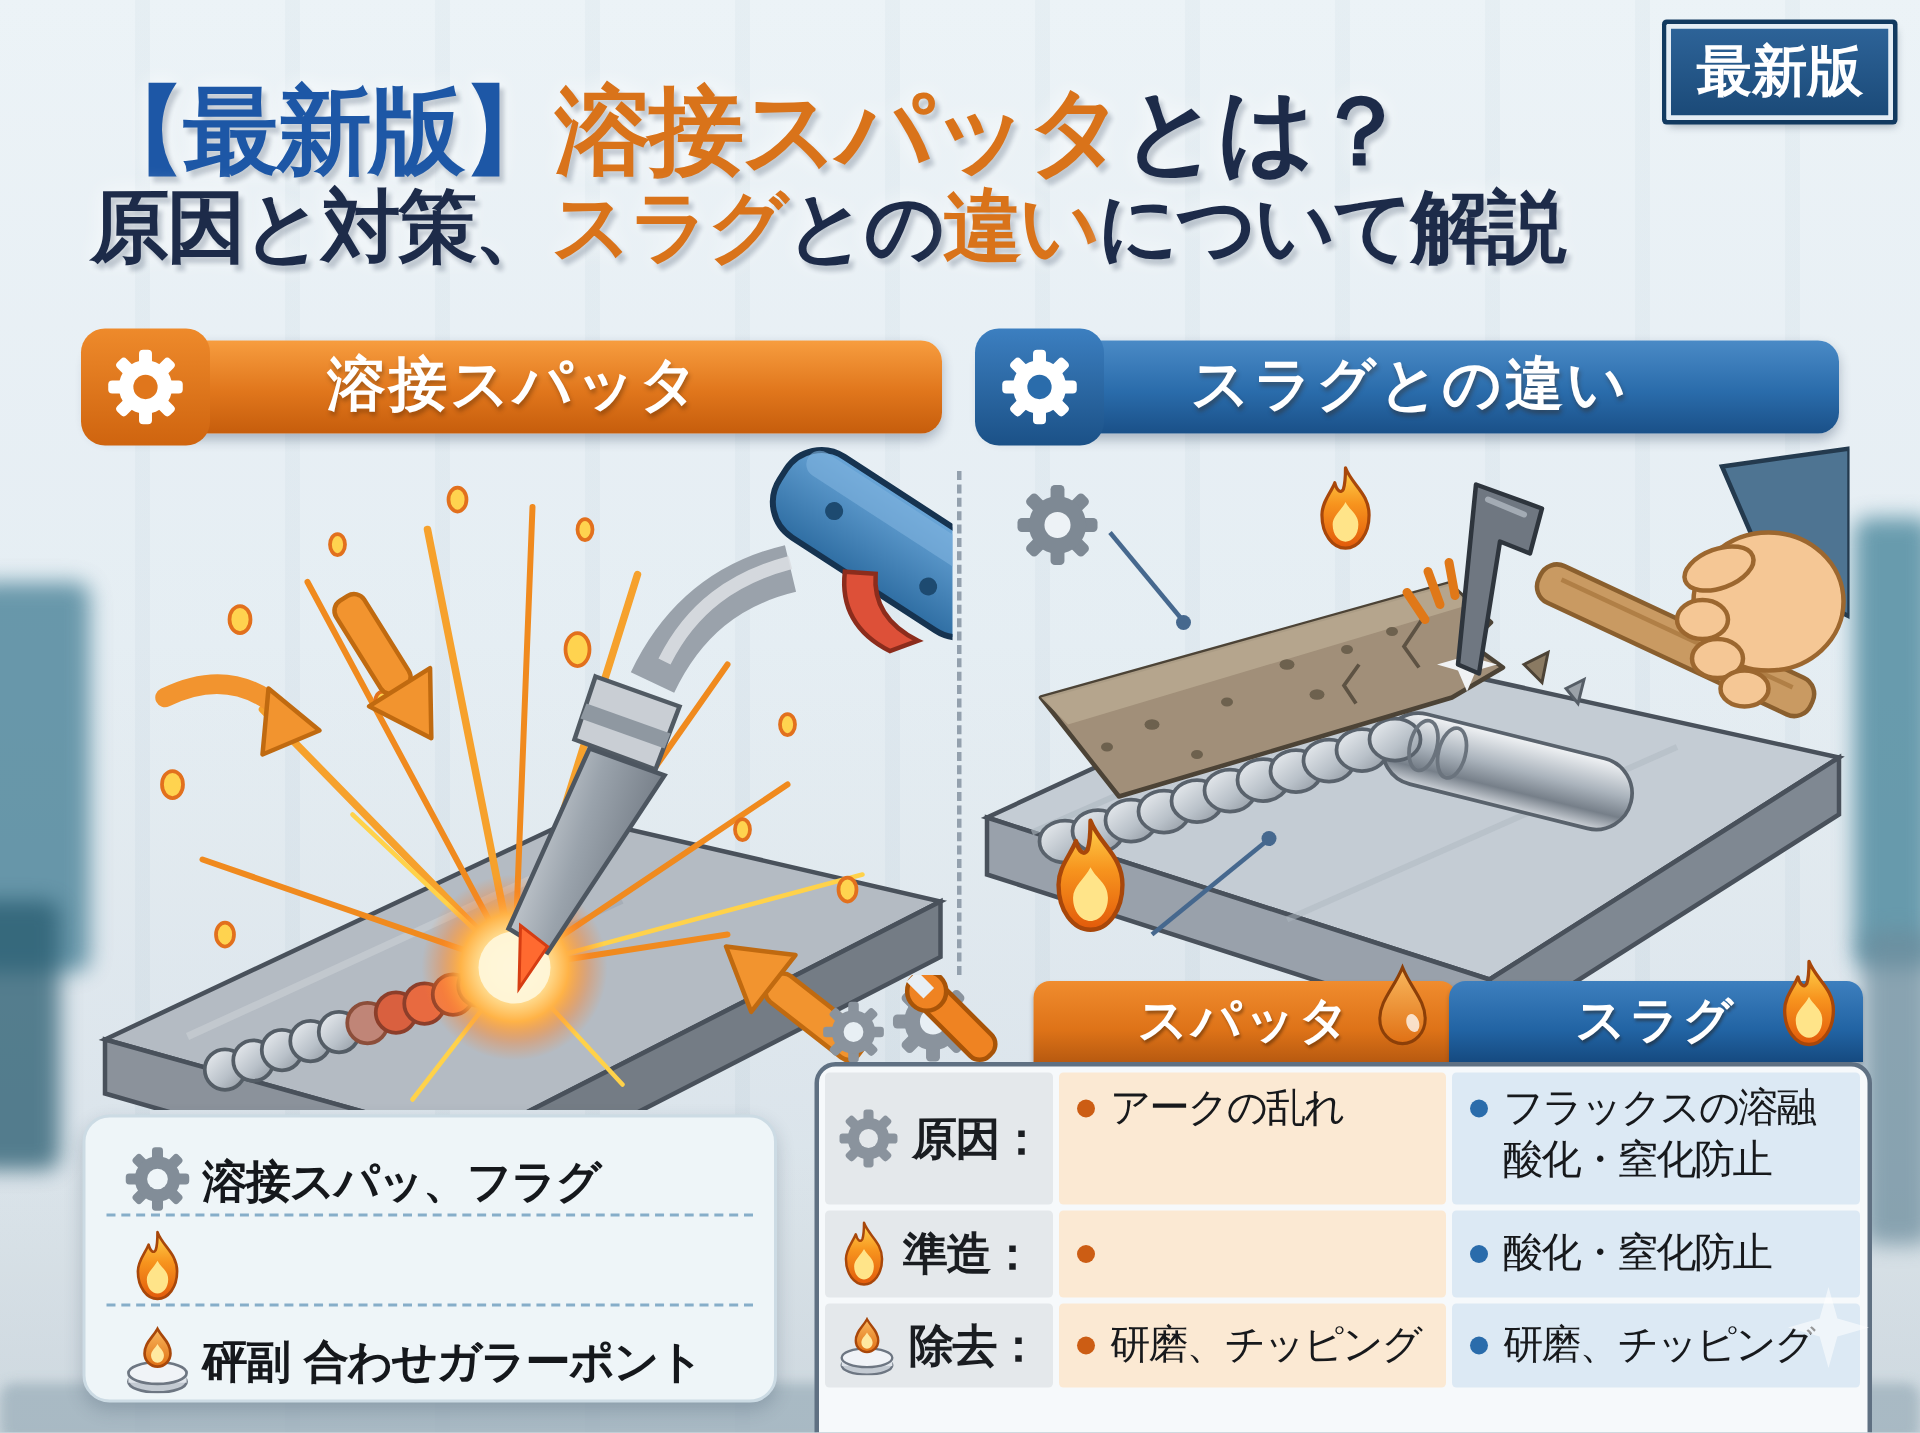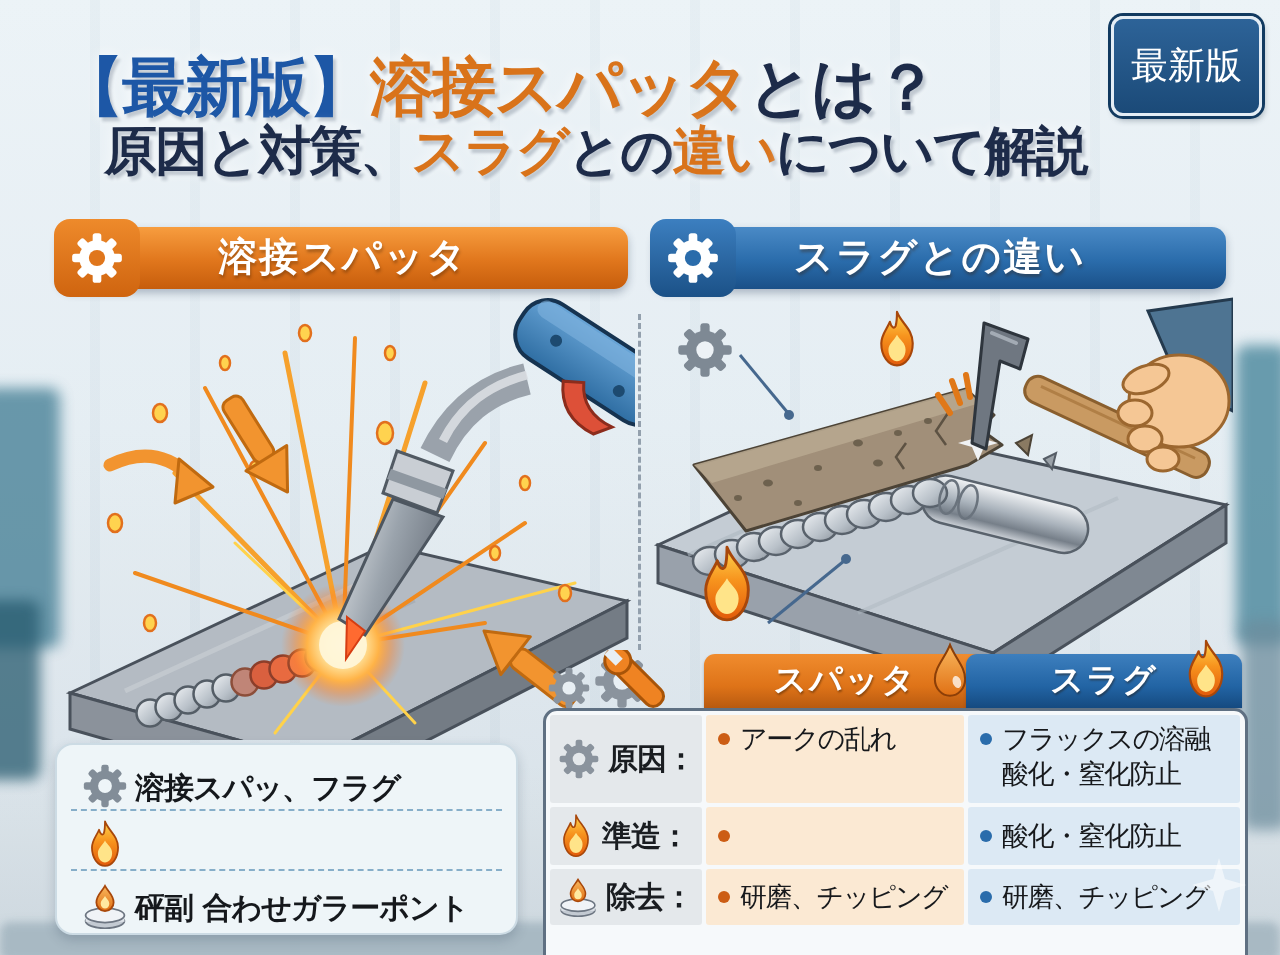--- a/index.html
+++ b/index.html
@@ -15,28 +15,28 @@
   .bb-l1{left:-18px;top:388px;width:78px;height:260px;background:#3f7b92;}
   .bb-l2{left:-20px;top:600px;width:60px;height:180px;background:#265a6e;}
   .bb-r1{left:1236px;top:345px;width:52px;height:300px;background:#3f8096;}
   .bb-r2{left:1242px;top:620px;width:46px;height:210px;background:#6d8d9d;}
   .bb-floor{left:0;top:922px;width:1280px;height:40px;background:#9fb2bd;filter:blur(4px);opacity:.8;}
 
   
   .title{position:absolute;left:60px;white-space:nowrap;font-weight:900;letter-spacing:-2px;
     text-shadow:3px 4px 3px rgba(25,40,70,.22),0 0 14px rgba(255,255,255,.85);}
   .t1{top:24px;font-size:64px;margin-top:20px;}
-  .t2{top:116px;font-size:53px;margin-left:44px;}
+  .t2{top:116px;font-size:53px;}
   .c-blue{color:#1d57a6;} .c-orange{color:#d9731a;} .c-navy{color:#1d2b49;}
 
   
-  .badge{position:absolute;right:18px;top:16px;padding:22px 17px;
+  .badge{position:absolute;right:18px;top:16px;padding:4px 17px;
     background:linear-gradient(180deg,#2d6398,#1b4a78);
     border:3px solid #e4edf5;box-shadow:0 0 0 3px #123a60,2px 4px 6px rgba(20,40,60,.35);
-    border-radius:12px;color:#fff;font-size:37px;font-weight:400;}
+    border-radius:1px;color:#fff;font-size:37px;font-weight:700;}
 
   
   .phead{position:absolute;top:227px;height:62px;border-radius:14px;
     box-shadow:0 4px 8px rgba(30,50,80,.3);}
   .phead-left{left:58px;width:570px;background:linear-gradient(180deg,#f79d3f,#e0761c 55%,#c65d0c);}
   .phead-right{left:654px;width:572px;background:linear-gradient(180deg,#4a8ac6,#2a6cab 55%,#1a5088);}
   .phead-label{position:absolute;inset:0;text-align:center;line-height:60px;color:#fff;
     font-size:39px;font-weight:900;letter-spacing:2px;text-shadow:1px 3px 3px rgba(60,30,0,.35);}
   .pbadge{position:absolute;left:-4px;top:-8px;width:86px;height:78px;border-radius:16px;
     display:flex;align-items:center;justify-content:center;}
@@ -61,21 +61,21 @@
   .note-ic{width:52px;display:flex;justify-content:center;align-items:center;flex:0 0 52px;}
   .note-ic svg{display:block;}
   .note-text{font-size:30px;font-weight:900;color:#15181c;letter-spacing:-1px;white-space:nowrap;}
 
   
   .cmp{position:absolute;left:543px;top:654px;width:705px;height:278px;}
   .cmp-gears{position:absolute;left:2px;top:-4px;width:132px;height:62px;}
   .cmp-h{position:absolute;top:0;height:54px;border-radius:11px 11px 0 0;color:#fff;
     font-size:33px;font-weight:900;text-align:center;line-height:52px;letter-spacing:2px;
     text-shadow:1px 2px 2px rgba(40,20,0,.4);box-shadow:0 2px 3px rgba(30,40,60,.3);}
-  .cmp-h1{left:161px;width:282px;background:linear-gradient(180deg,#f08c2e,#de7318 60%,#b85a10);}
+  .cmp-h1{left:146px;width:282px;background:linear-gradient(180deg,#f08c2e,#de7318 60%,#b85a10);}
   .cmp-h2{left:423px;width:276px;background:linear-gradient(180deg,#3d7fbe,#2264a4 60%,#154a80);}
   .hic{position:absolute;}
   .hic-drop{right:14px;top:-12px;width:44px;height:58px;}
   .hic-flame{right:12px;top:-16px;width:48px;height:62px;}
   .cmp-body{position:absolute;left:0;top:54px;width:705px;height:268px;
     background:#f6f9fb;border:3px solid #5f7082;border-radius:14px;
     display:grid;grid-template-columns:152px 258px 272px;grid-template-rows:88px 58px 56px;
     gap:4px;padding:4px;}
   .cell{display:flex;align-items:center;}
   .cell-label{background:#e4e8eb;gap:8px;padding-left:8px;border-radius:3px;}

